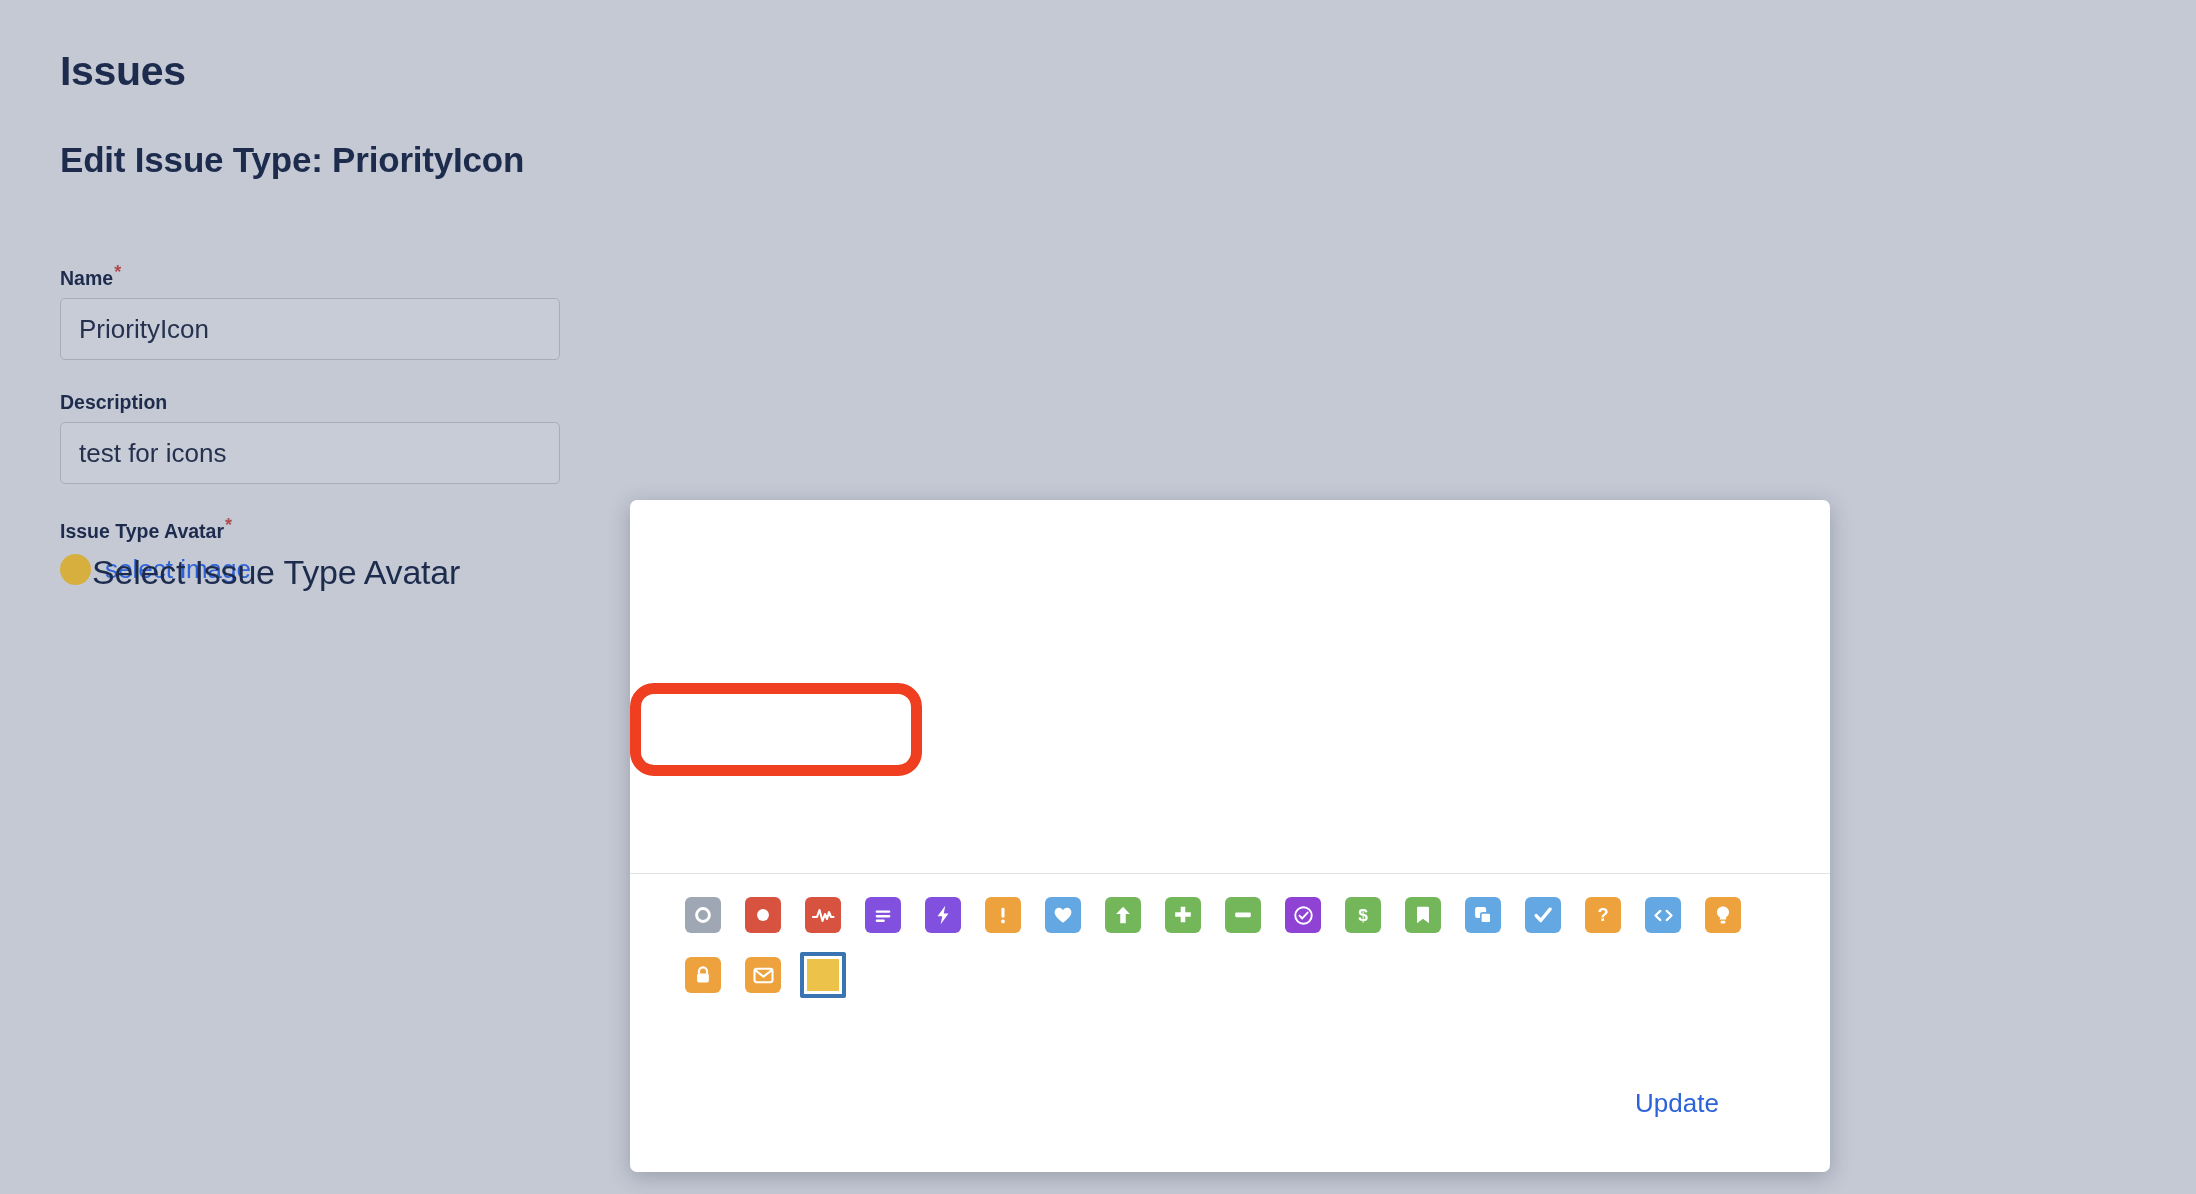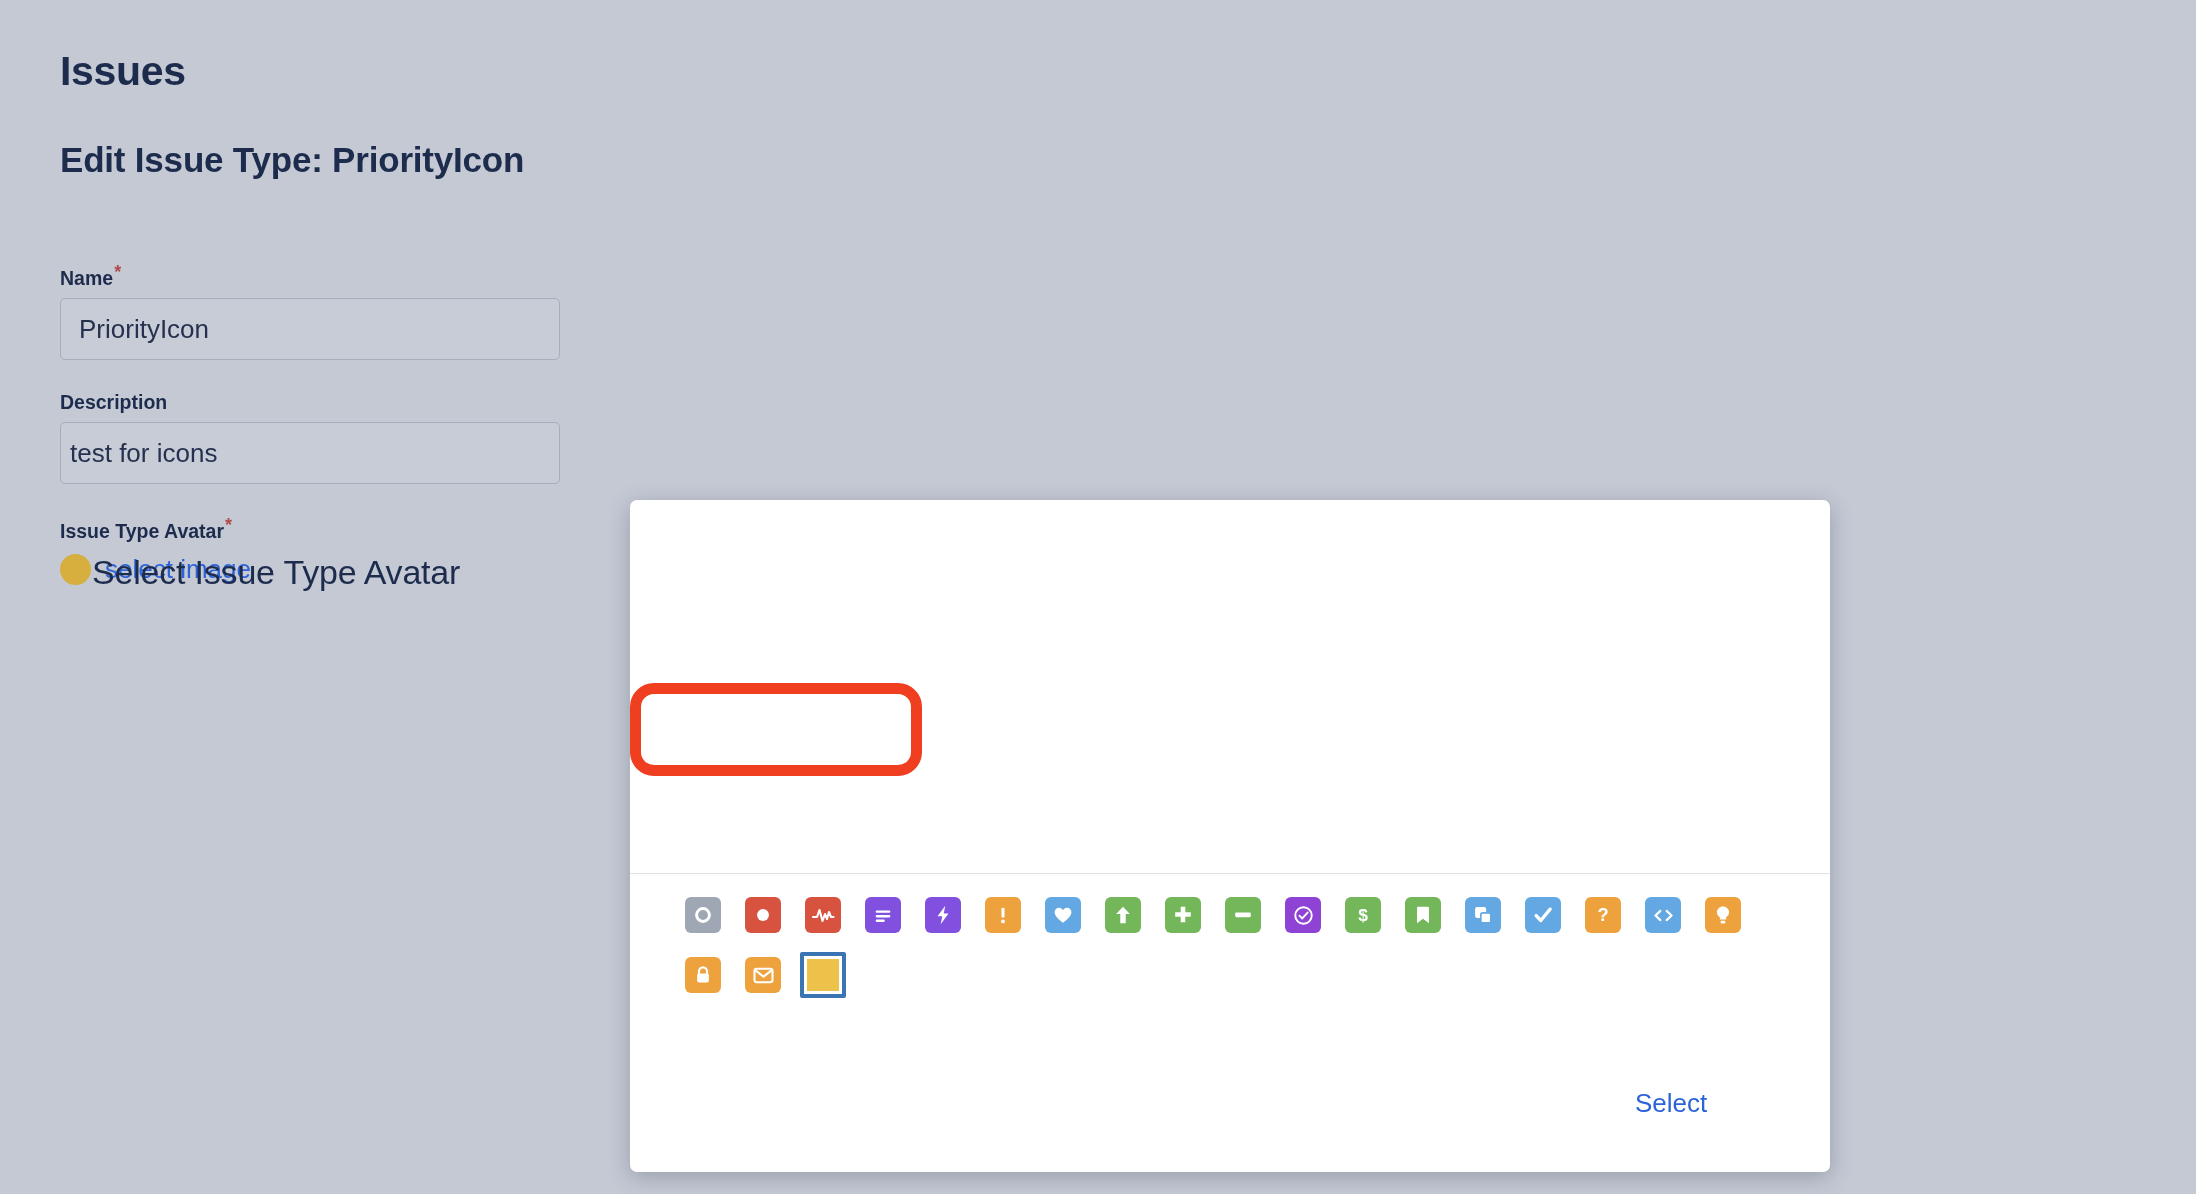--- a/index.html
+++ b/index.html
@@ -70,21 +70,21 @@
     padding: 0 18px;
     font-family: "Liberation Sans", sans-serif;
     font-size: 26px;
     color: #25314f;
     outline: none;
   }
 
   #label-name     { left: 60px; top: 255px; }
   #input-name     { left: 60px; top: 286px; }
   #label-desc     { left: 60px; top: 379px; }
-  #input-desc     { left: 60px; top: 410px; padding-left: 9px; }
+  #input-desc     { left: 60px; top: 410px; }
   #label-avatar   { left: 60px; top: 508px; }
 
   .avatar-row {
     position: absolute;
     left: 60px;
     top: 542px;
     display: flex;
     align-items: flex-start;
     gap: 14px;
   }
@@ -431,13 +431,13 @@
           <rect x="2.6" y="5" width="18.8" height="14" rx="2.2" fill="none" stroke="white" stroke-width="2.2"></rect>
           <path d="M3.6 6.6 L12 13.2 L20.4 6.6" fill="none" stroke="white" stroke-width="2.2" stroke-linecap="round" stroke-linejoin="round"></path>
         </svg>
       </div>
     </div>
     <div class="icon-cell selected">
       <div class="icon-tile" style="background: rgb(237, 194, 74);"></div>
     </div>
   </div>
 
-<a class="close-link" href="#">Select</a>
+<a class="close-link" href="#">Update</a>
 
 </body></html>

